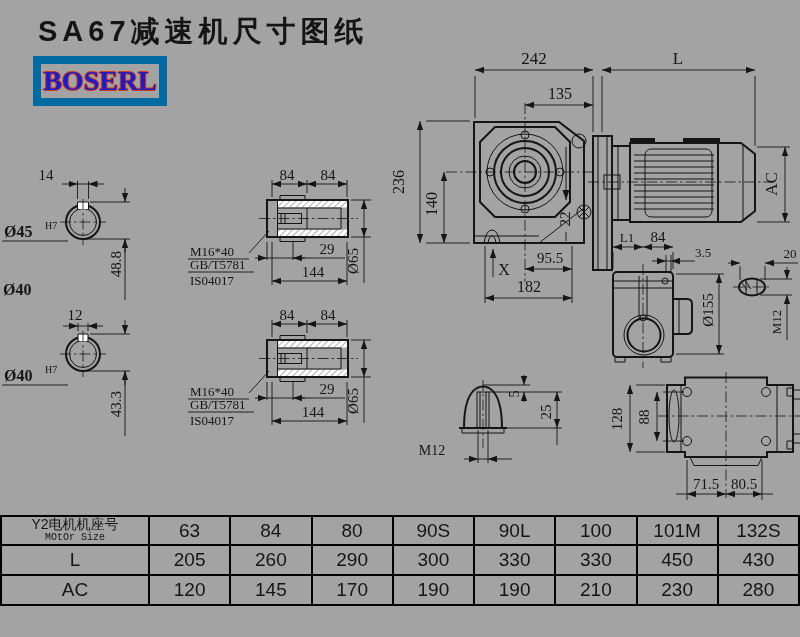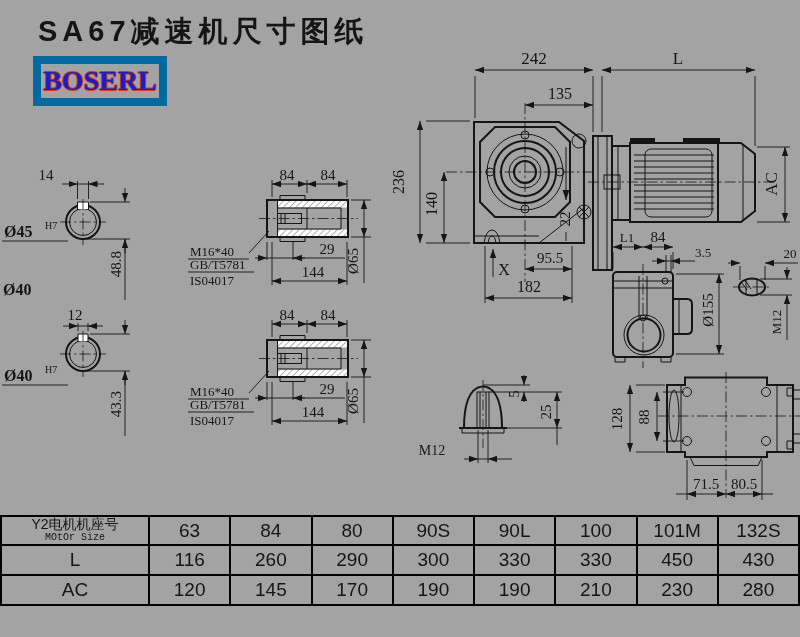--- a/index.html
+++ b/index.html
@@ -324,21 +324,21 @@
       <td>84</td>
       <td>80</td>
       <td>90S</td>
       <td>90L</td>
       <td>100</td>
       <td>101M</td>
       <td>132S</td>
     </tr>
     <tr>
       <td class="head">L</td>
-      <td>116</td>
+      <td>205</td>
       <td>260</td>
       <td>290</td>
       <td>300</td>
       <td>330</td>
       <td>330</td>
       <td>450</td>
       <td>430</td>
     </tr>
     <tr>
       <td class="head">AC</td>

